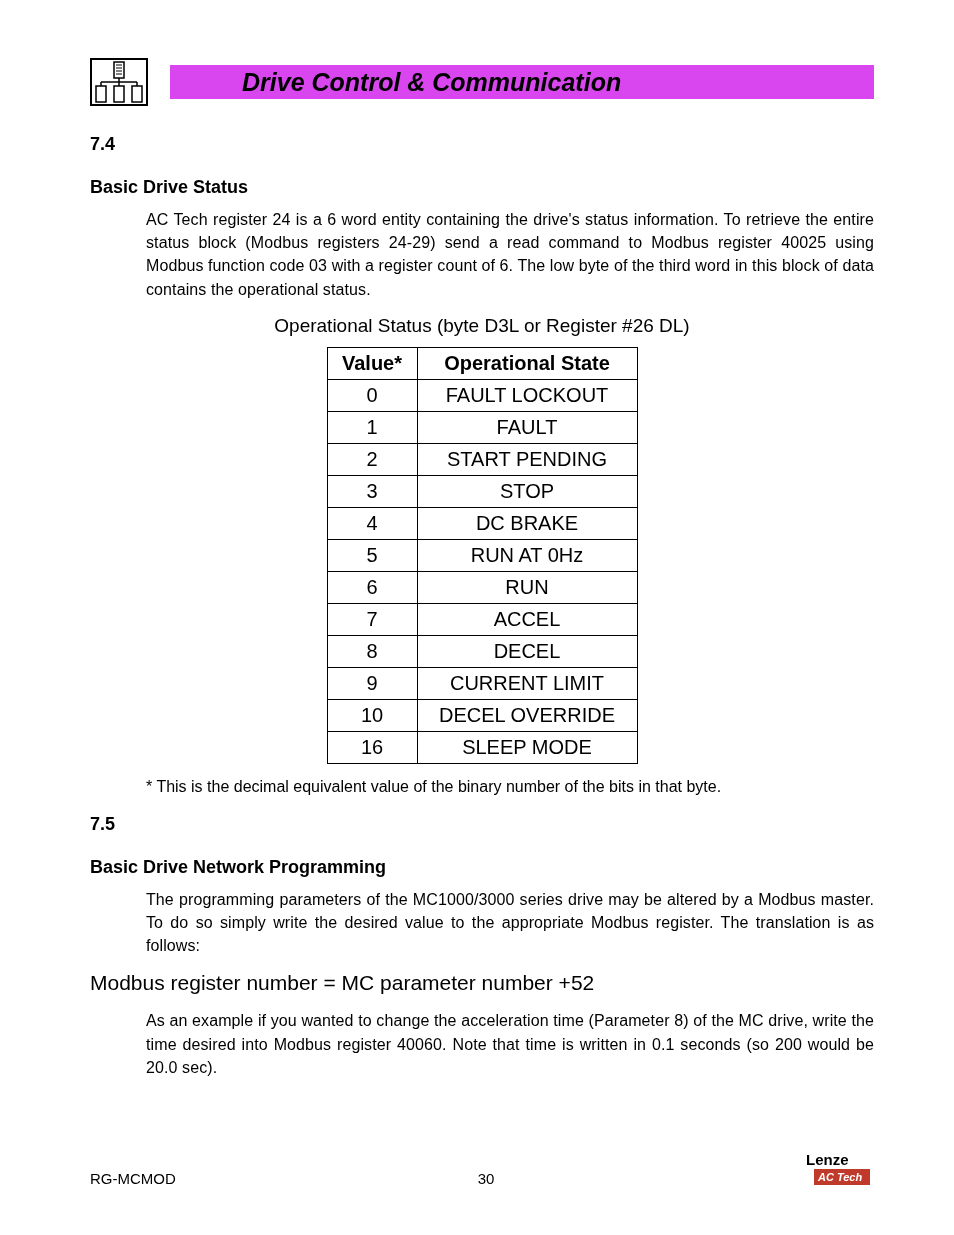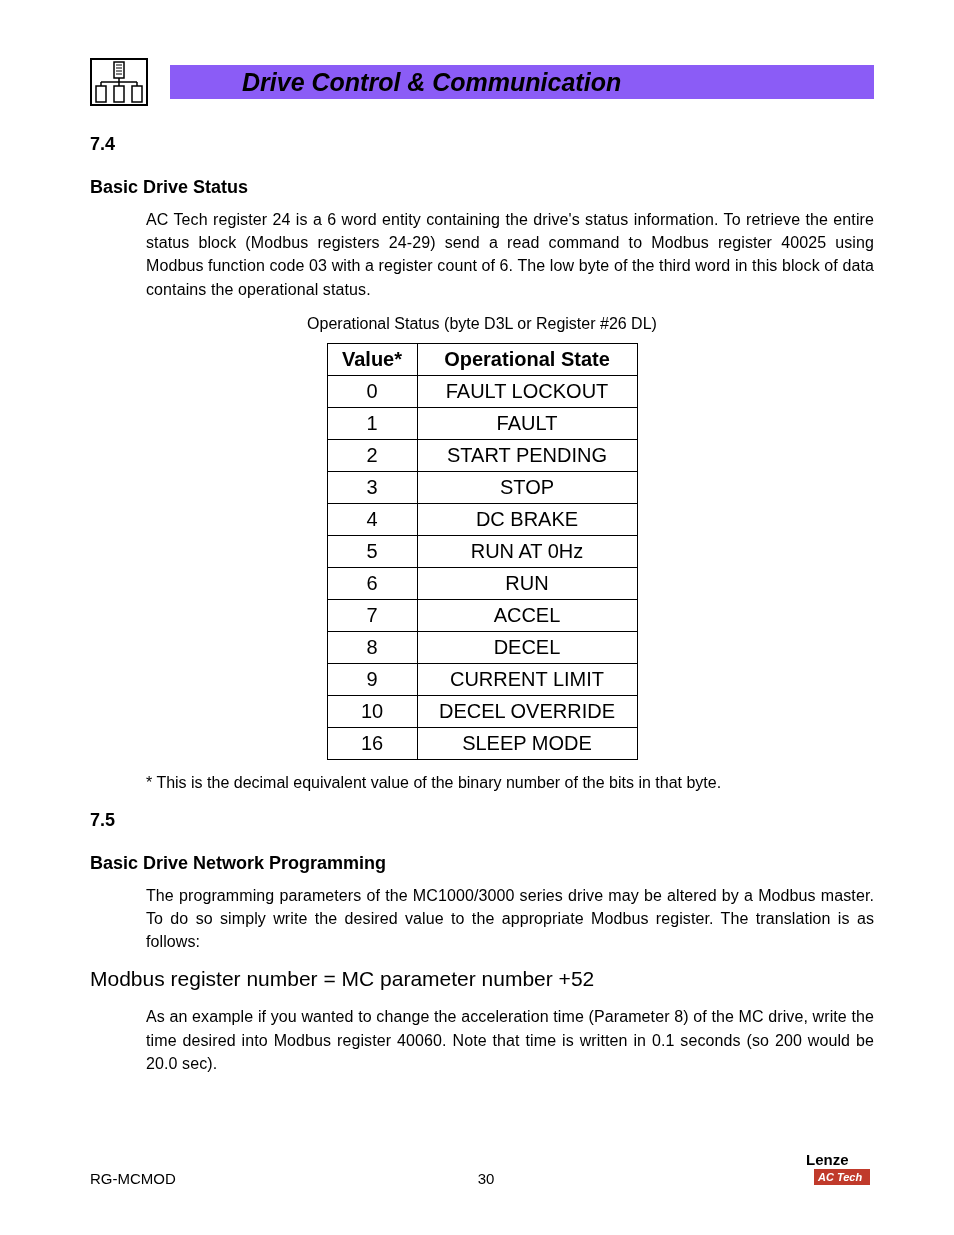--- a/index.html
+++ b/index.html
@@ -1,28 +1,28 @@
 <!DOCTYPE html>
 <html><head>
 <meta charset="utf-8">
 <style>
   * { box-sizing: border-box; margin: 0; padding: 0; }
   html, body { width: 954px; height: 1235px; background: #fff; font-family: Arial, Helvetica, sans-serif; color: #000; }
   .page { position: relative; width: 954px; height: 1235px; padding: 58px 80px 60px 90px; }
   .header-row { display: flex; align-items: center; gap: 22px; margin-bottom: 28px; }
   .icon-box { width: 58px; height: 48px; flex: 0 0 auto; }
-  .title-bar { flex: 1; background: #8b5cf6; height: 34px; display: flex; align-items: center; padding-left: 72px; }
+  .title-bar { flex: 1; background: #d946ef; height: 34px; display: flex; align-items: center; padding-left: 72px; }
   .title-bar h1 { font-size: 25px; font-weight: bold; font-style: italic; font-family: Arial, Helvetica, sans-serif; }
   .section { margin-top: 14px; }
   .sec-head { display: flex; gap: 22px; margin-bottom: 10px; flex-direction: column; }
   .sec-num { font-weight: bold; font-size: 18px; width: 34px; flex: 0 0 auto; }
   .sec-title { font-weight: bold; font-size: 18px; }
   .body-text { margin-left: 56px; font-size: 16px; line-height: 1.45; text-align: justify; font-family: "Helvetica Neue", Arial, sans-serif; letter-spacing: 0.1px; }
   .body-text p { margin-bottom: 14px; }
-  .caption { text-align: center; font-size: 16px; margin: 4px 0 10px 0; }
+  .caption { text-align: center; font-size: 19px; margin: 4px 0 10px 0; }
   table.status { border-collapse: collapse; margin: 0 auto 14px auto; }
   table.status th, table.status td { border: 1px solid #000; padding: 4px 10px; font-size: 20px; text-align: center; font-family: "Helvetica Neue", Arial, sans-serif; }
   table.status th { font-weight: bold; background: #fff; }
   table.status th:first-child, table.status td:first-child { width: 90px; }
   table.status th:last-child, table.status td:last-child { width: 220px; }
   .footnote { margin-left: 56px; font-size: 16px; margin-bottom: 18px; }
   .equation { text-align: left; font-size: 21px; margin: 12px 0 14px 0; }
   .footer { position: absolute; bottom: 48px; left: 90px; right: 80px; display: flex; align-items: flex-end; justify-content: space-between; font-size: 15px; }
   .footer .page-num { position: absolute; left: 8px; right: 0; text-align: center; }
   .logo { width: 70px; height: 36px; }

